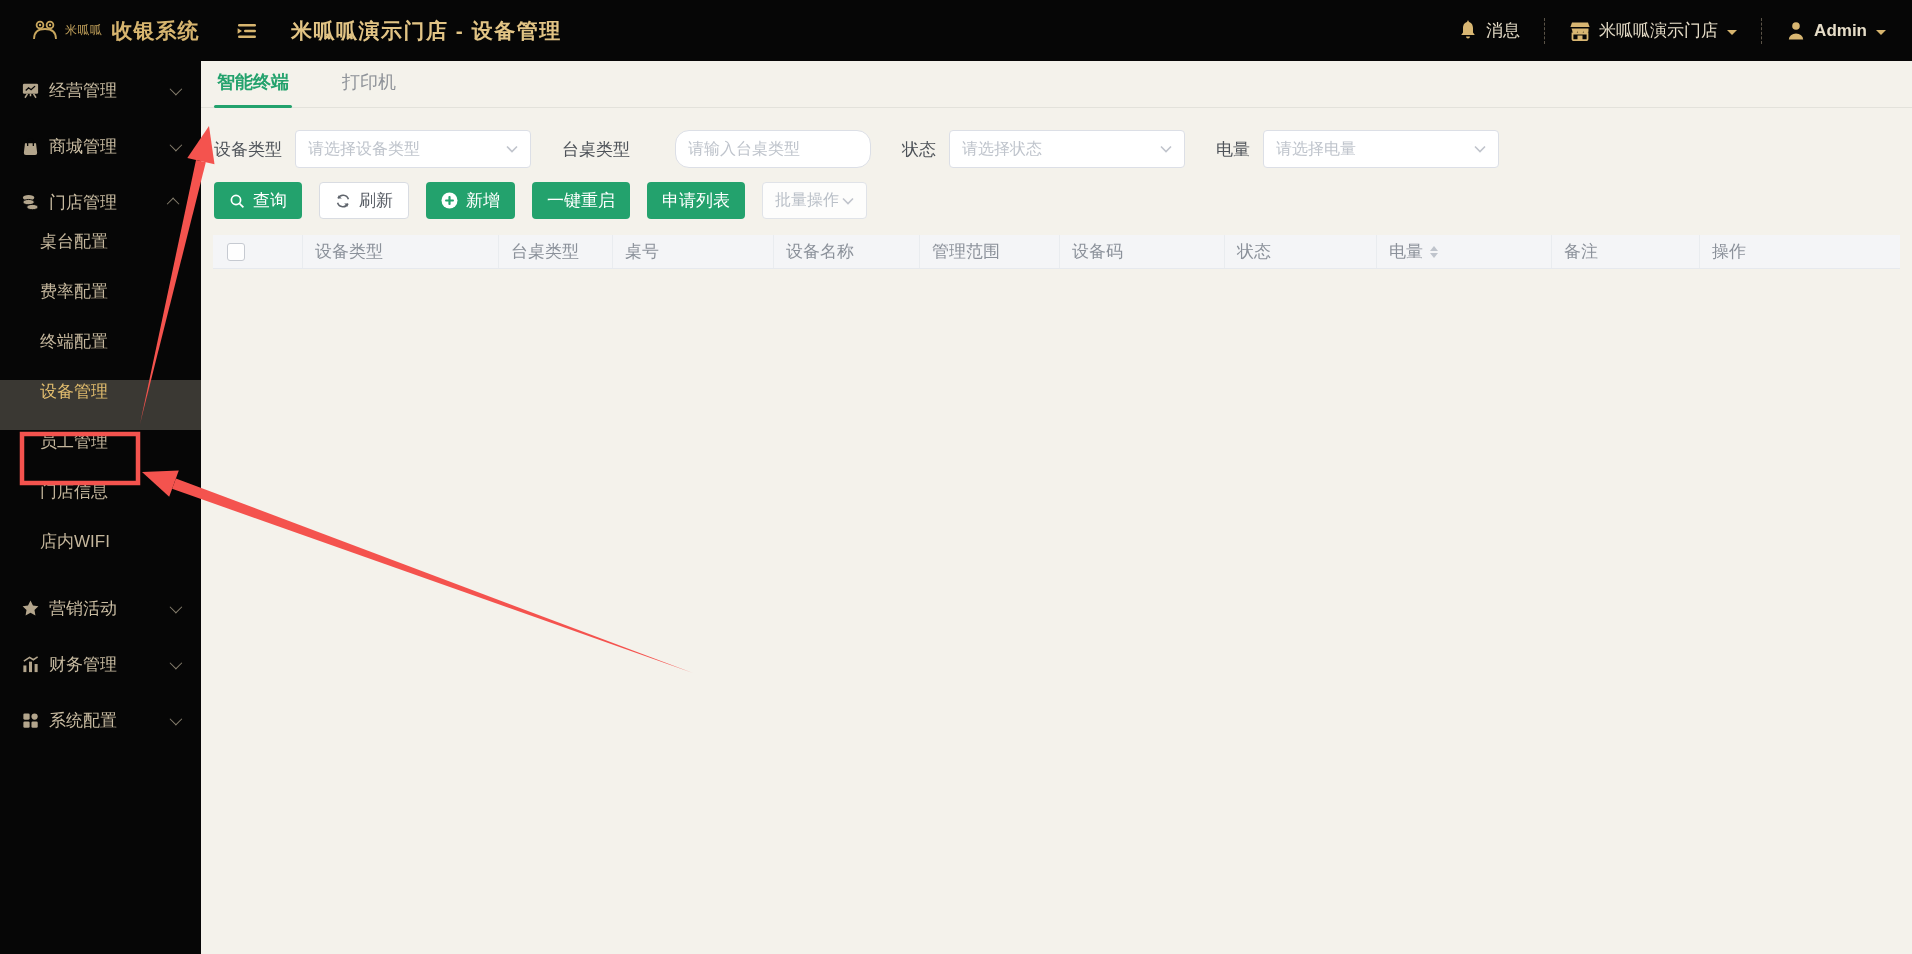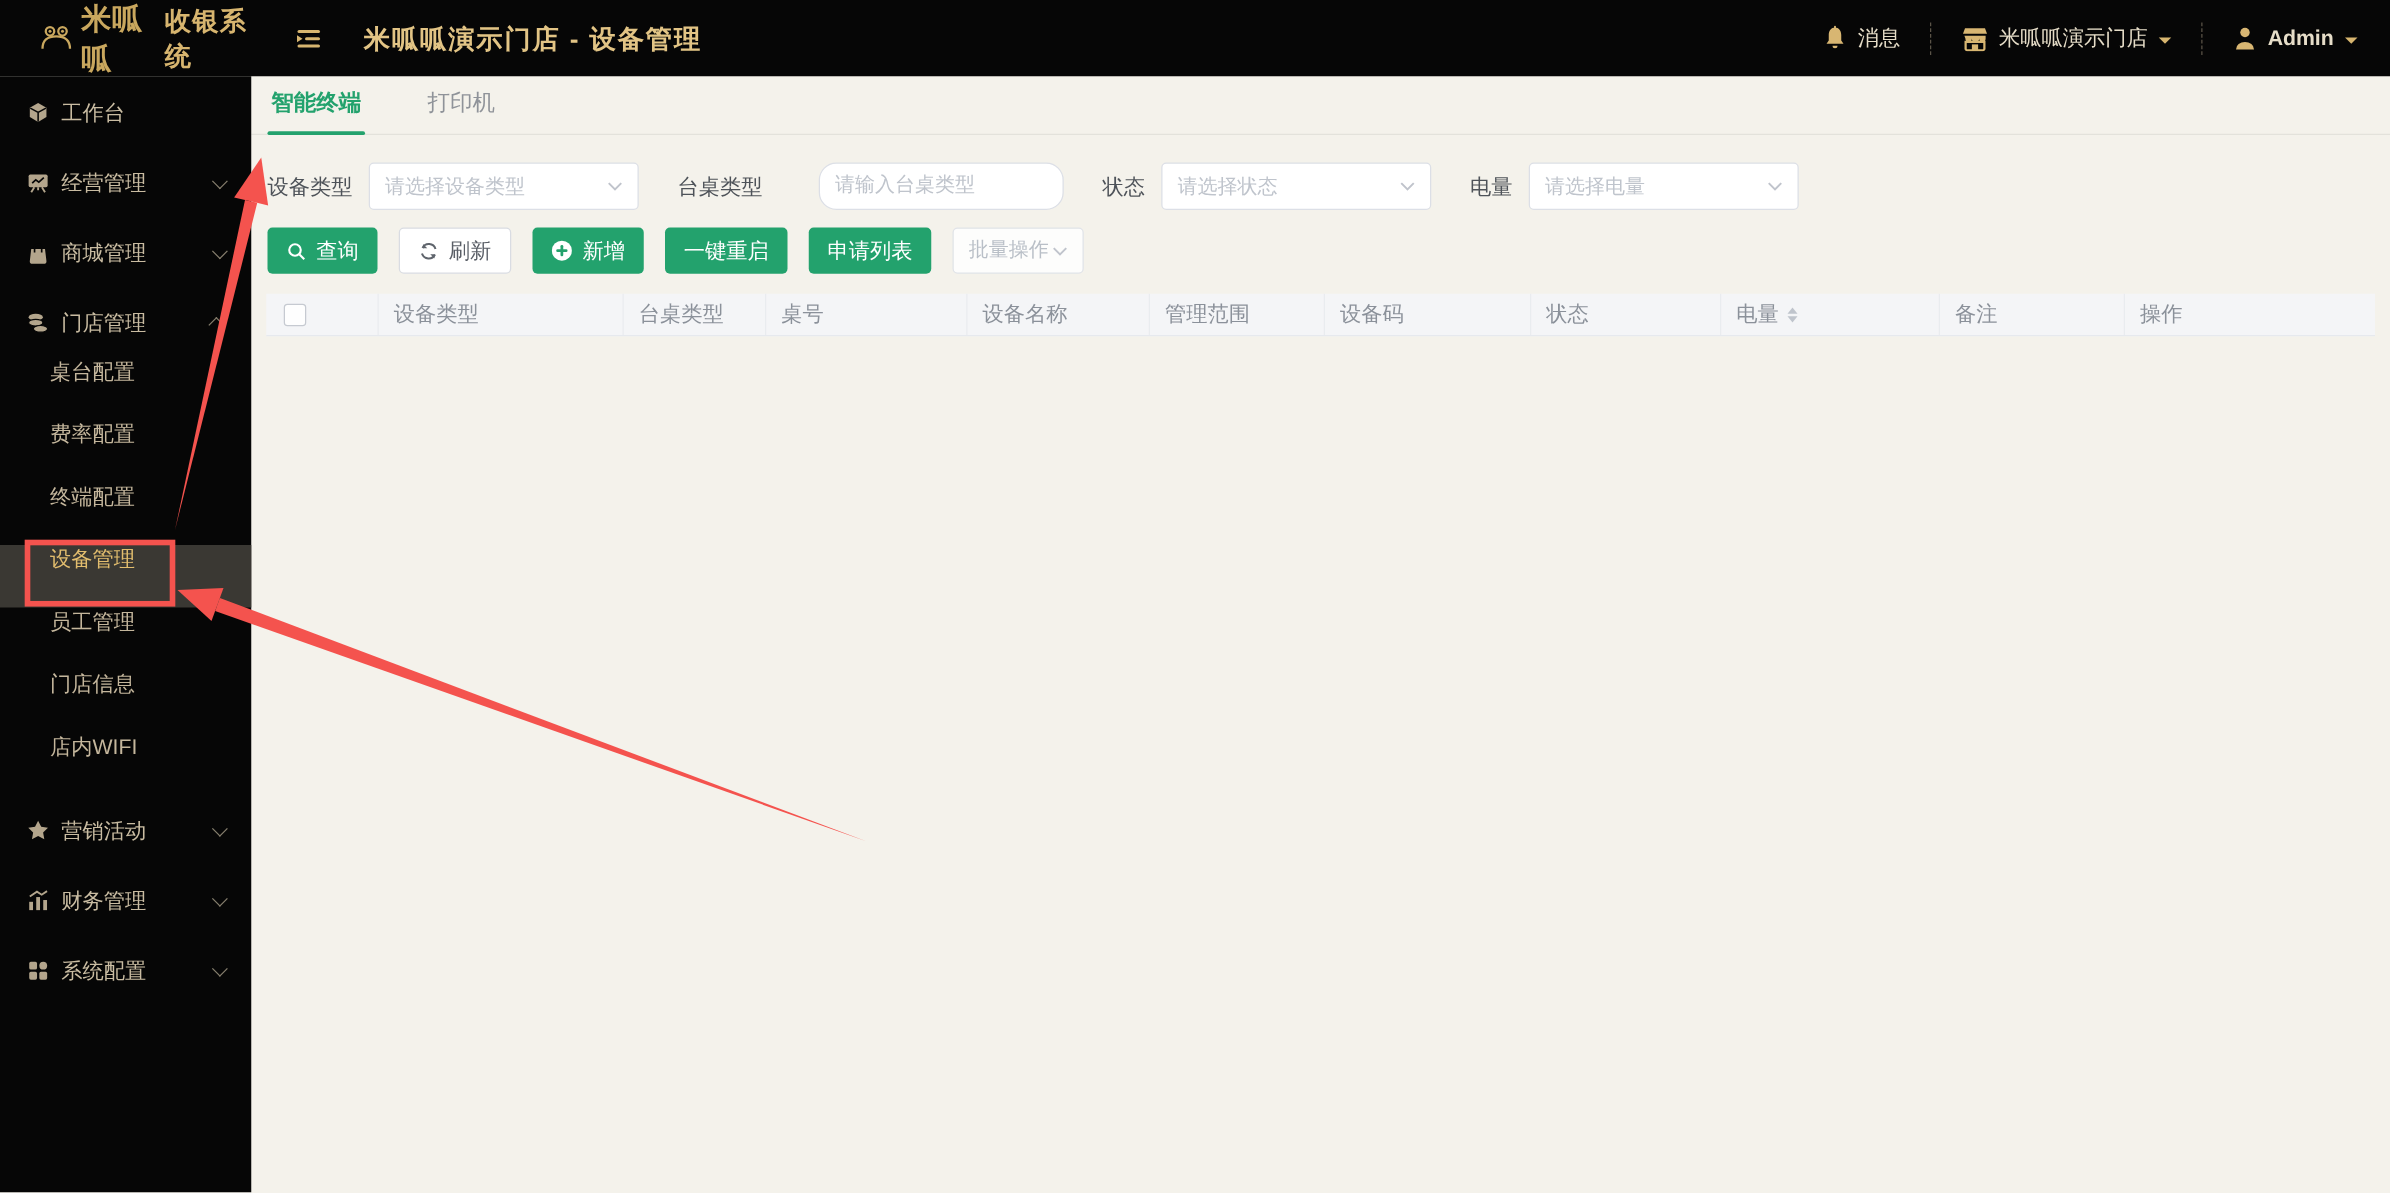--- a/index.html
+++ b/index.html
@@ -6,21 +6,21 @@
   html,body { width:1912px; height:954px; overflow:hidden; }
   body {
     font-family:"Liberation Sans","DejaVu Sans",sans-serif;
     background:#f4f2eb; position:relative; color:#333;
   }
   
   .topbar{ position:absolute; top:0; left:0; right:0; height:61px;
     background:#060606; display:flex; align-items:center; z-index:5;}
   .logo{ width:201px; flex:0 0 201px; display:flex; align-items:center; padding-left:30px; gap:5px;}
   .logo .frog{ flex:0 0 auto; }
-  .logo .brand{ font-size:24px; font-weight:700; color:#c9a75e; letter-spacing:.5px;}
+  .logo .brand{ font-size:12px; font-weight:400; color:#c9a75e; letter-spacing:.5px;}
   .logo .product{ font-size:21px; font-weight:700; color:#d7b56f; margin-left:4px; letter-spacing:1px;}
   .fold{ margin-left:34px; display:flex; align-items:center; cursor:pointer;}
   .title{ margin-left:32px; font-size:21px; font-weight:700; color:#e2c485; letter-spacing:1.5px;}
   .tb-right{ margin-left:auto; display:flex; align-items:center; gap:24px; padding-right:26px;
     font-size:17px; color:#e6ddc8;}
   .tb-item{ display:flex; align-items:center; gap:8px; cursor:pointer; white-space:nowrap;}
   .tb-sep{ width:0; height:26px; border-left:1px dashed #5a5347;}
   .caret{ width:0; height:0; border:5px solid transparent; border-top-color:#d7b56f;
     margin-top:9px; margin-left:1px;}
   
@@ -38,21 +38,21 @@
   .content{ position:absolute; left:201px; top:61px; right:0; bottom:0;}
   .tabbar{ height:47px; border-bottom:1px solid #e3e2db; display:flex; align-items:flex-end;
     padding-left:13px; gap:47px;}
   .tab{ font-size:18px; color:#8f9399; padding:0 3px 13px; position:relative; cursor:pointer;}
   .tab.active{ color:#23a26d; font-weight:700;text-align:right;}
   .tab.active::after{ content:""; position:absolute; left:0; right:0; bottom:-1px; height:3px;
     background:#23a26d; border-radius:2px;}
   .filters{ display:flex; align-items:center; padding:22px 0 0 13px; column-gap:31px;}
   .fgroup{ display:flex; align-items:center; gap:13px;}
   .fgroup label{ font-size:17px; color:#4e5359; font-weight:500; white-space:nowrap;}
-  .sel{ width:216px; height:38px; background:#fff; border:1px solid #dcdfe6; border-radius:4px;
+  .sel{ width:236px; height:38px; background:#fff; border:1px solid #dcdfe6; border-radius:4px;
     display:flex; align-items:center; padding:0 12px; cursor:pointer;}
   .sel .ph{ flex:1; color:#bfc4cc; font-size:16px; white-space:nowrap; overflow:hidden;}
   .txt{ width:196px; height:38px; background:#fff; border:1px solid #dcdfe6; border-radius:14px;
     padding:0 12px; font-size:16px; color:#333; outline:none;
     font-family:"Liberation Sans","DejaVu Sans",sans-serif;margin-left:32px;}
   .txt::placeholder{ color:#bfc4cc;}
   .toolbar{ display:flex; align-items:center; gap:17px; padding:14px 0 0 13px;}
   .btn{ height:37px; border:none; border-radius:4px; padding:0 15px; font-size:17px;
     display:inline-flex; align-items:center; gap:8px; cursor:pointer;
     font-family:"Liberation Sans","DejaVu Sans",sans-serif; white-space:nowrap;}
@@ -135,29 +135,20 @@
       <span style="font-weight:700;">Admin</span>
       <i class="caret"></i>
     </div>
   </div>
 </header>
 
 <nav class="sidebar">
   <div class="menu-item">
     <span class="mi-icon">
       <svg width="19" height="19" viewBox="0 0 20 20">
-        <path d="M10 1.5 L17 5.4 v7.8 L10 17.5 L3 13.2 V5.4 z" fill="#b3a58c"></path>
-        <path d="M10 9.4 L3.4 5.8 M10 9.4 L16.6 5.8 M10 9.4 V17.2" stroke="#060606" stroke-width="1.3" fill="none"></path>
-      </svg>
-    </span>
-    <span class="mi-label">工作台</span>
-  </div>
-  <div class="menu-item">
-    <span class="mi-icon">
-      <svg width="19" height="19" viewBox="0 0 20 20">
         <path d="M6.8 13.5 L4.2 17.6 M13.2 13.5 L15.8 17.6 M10 13.5 V16" stroke="#b3a58c" stroke-width="1.6" fill="none"></path>
         <rect x="2" y="2.8" width="16" height="10.6" rx="1.4" fill="#b3a58c"></rect>
         <polyline points="5,10 8,7.2 10.6,9.2 14.8,5.4" stroke="#060606" stroke-width="1.4" fill="none"></polyline>
       </svg>
     </span>
     <span class="mi-label">经营管理</span>
     <span class="mi-chevron"></span>
   </div>
   <div class="menu-item">
     <span class="mi-icon">

